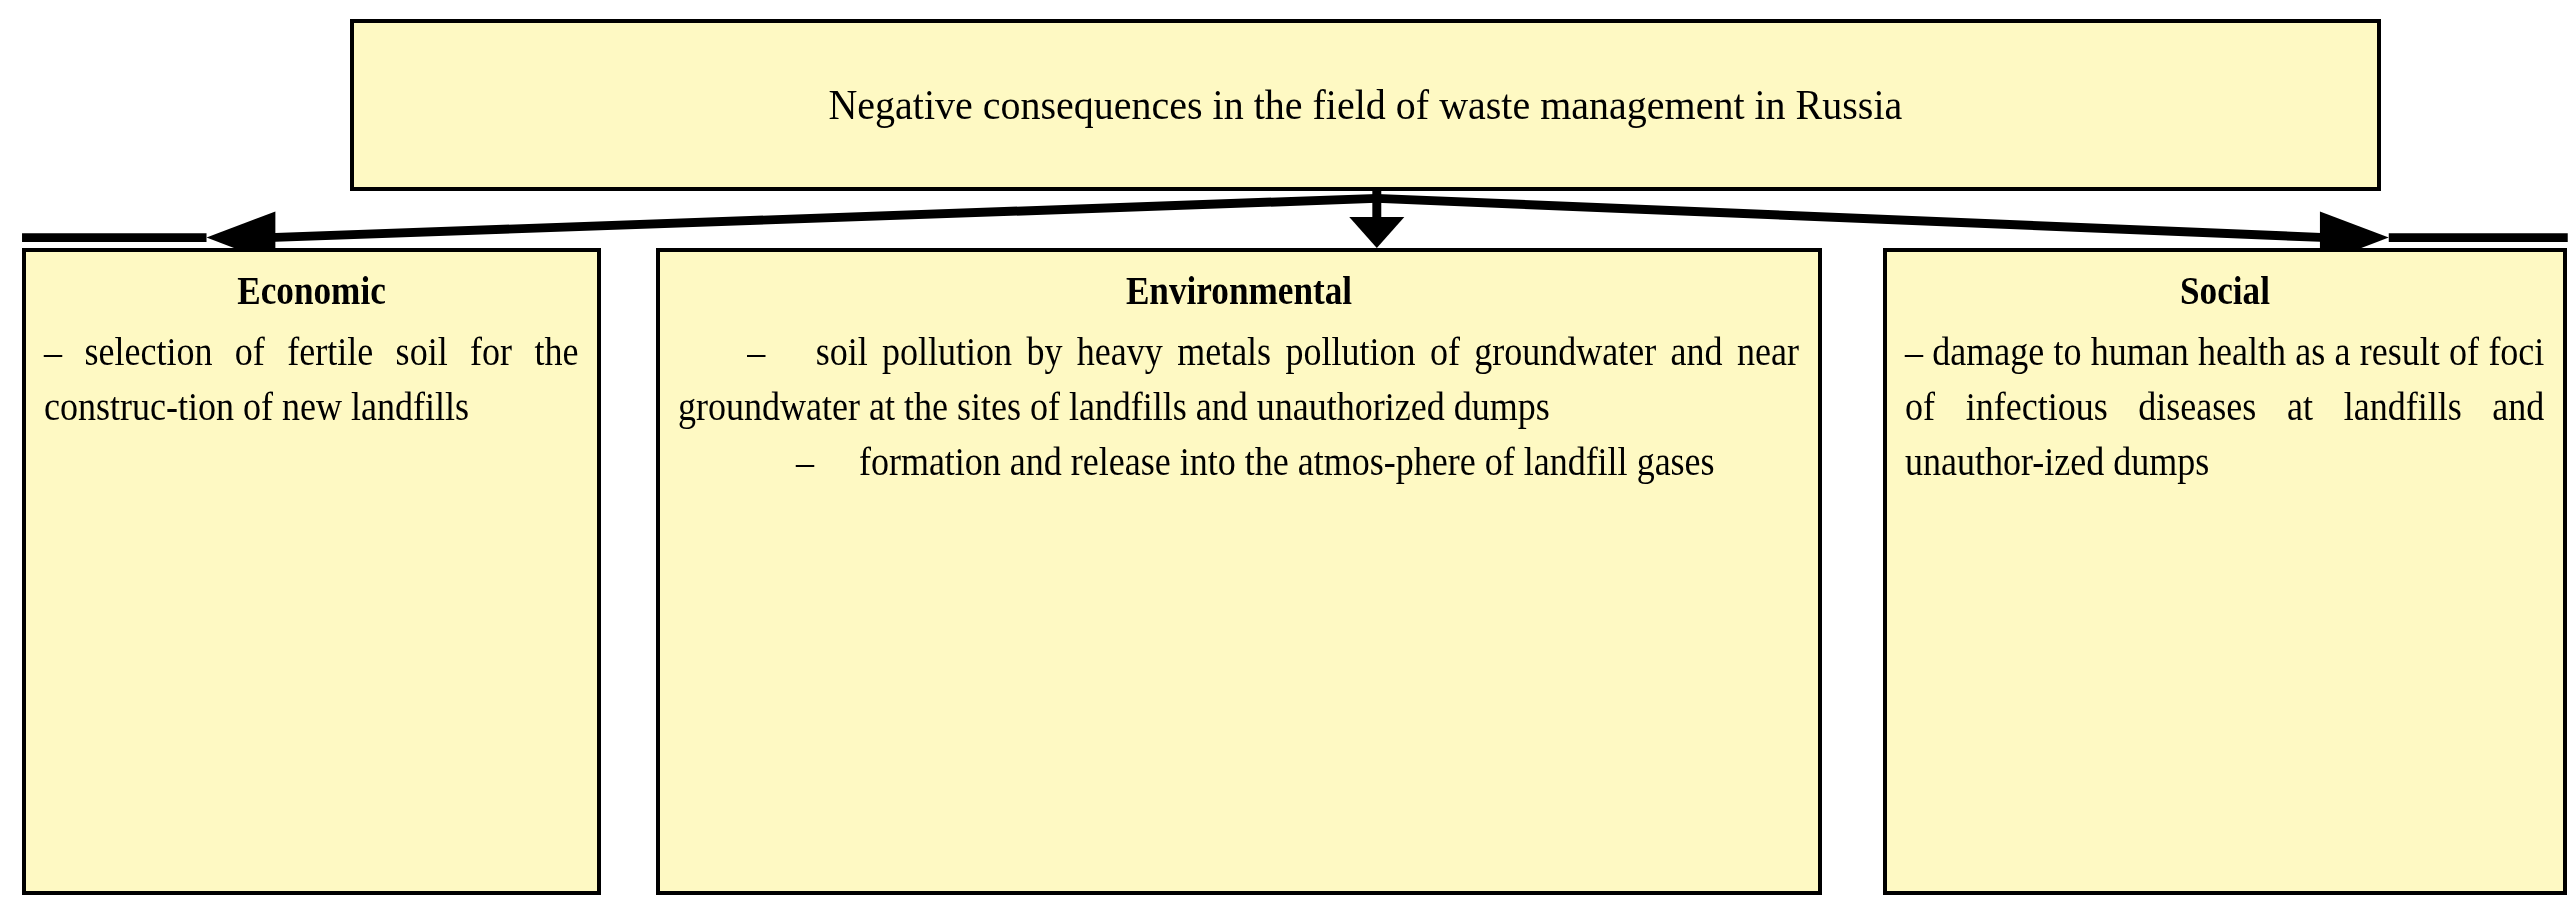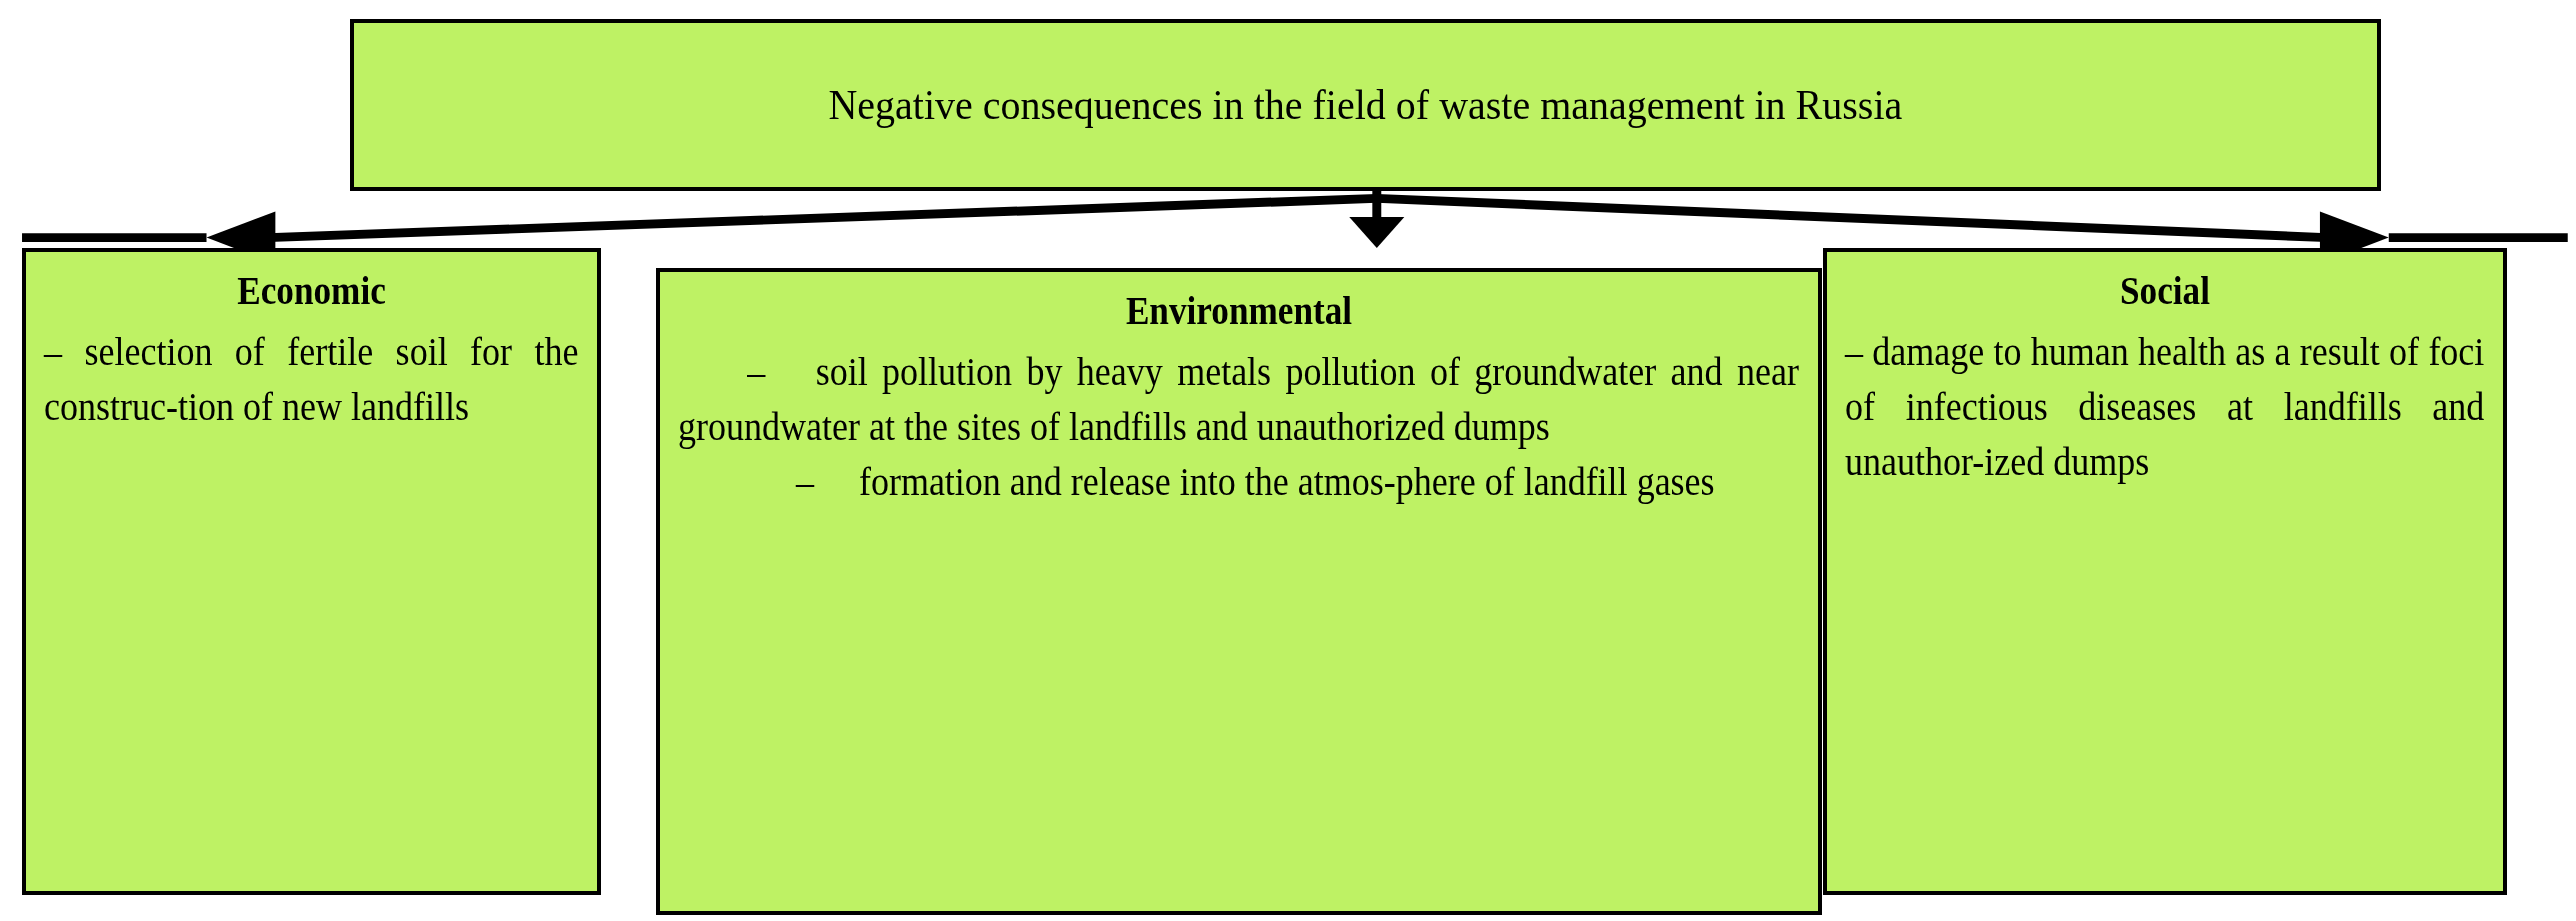--- a/index.html
+++ b/index.html
@@ -16,21 +16,21 @@
     overflow: hidden;
     font-family: "Liberation Serif", "DejaVu Serif", serif;
     color: #000000;
   }
 
   
   .box {
     position: absolute;
     box-sizing: border-box;
     border: 4.8px solid #000000;
-    background: #bef264;
+    background: #fef9c3;
   }
 
   #title-box {
     left: 350px;
     top: 18.6px;
     width: 2031px;
     height: 172px;
     display: flex;
     align-items: center;
     justify-content: center;
@@ -43,22 +43,22 @@
     transform-origin: center center;
     white-space: nowrap;
   }
 
   .cat-box {
     top: 248px;
     height: 647px;
     padding: 12.4px 18px 0 18px;
   }
   #box-economic      { left: 22px;   width: 579px;  }
-  #box-environmental { left: 656px;  width: 1166px; margin-top: 20px; }
-  #box-social        { left: 1823px; width: 684px;  }
+  #box-environmental { left: 656px;  width: 1166px; }
+  #box-social        { left: 1883px; width: 684px;  }
 
   .cat-heading {
     text-align: center;
     font-weight: bold;
     font-size: 40px;
     line-height: 1.15;
     margin: 4.1px 0 9.6px 0;
     transform: scaleX(0.88);
     transform-origin: center center;
   }

